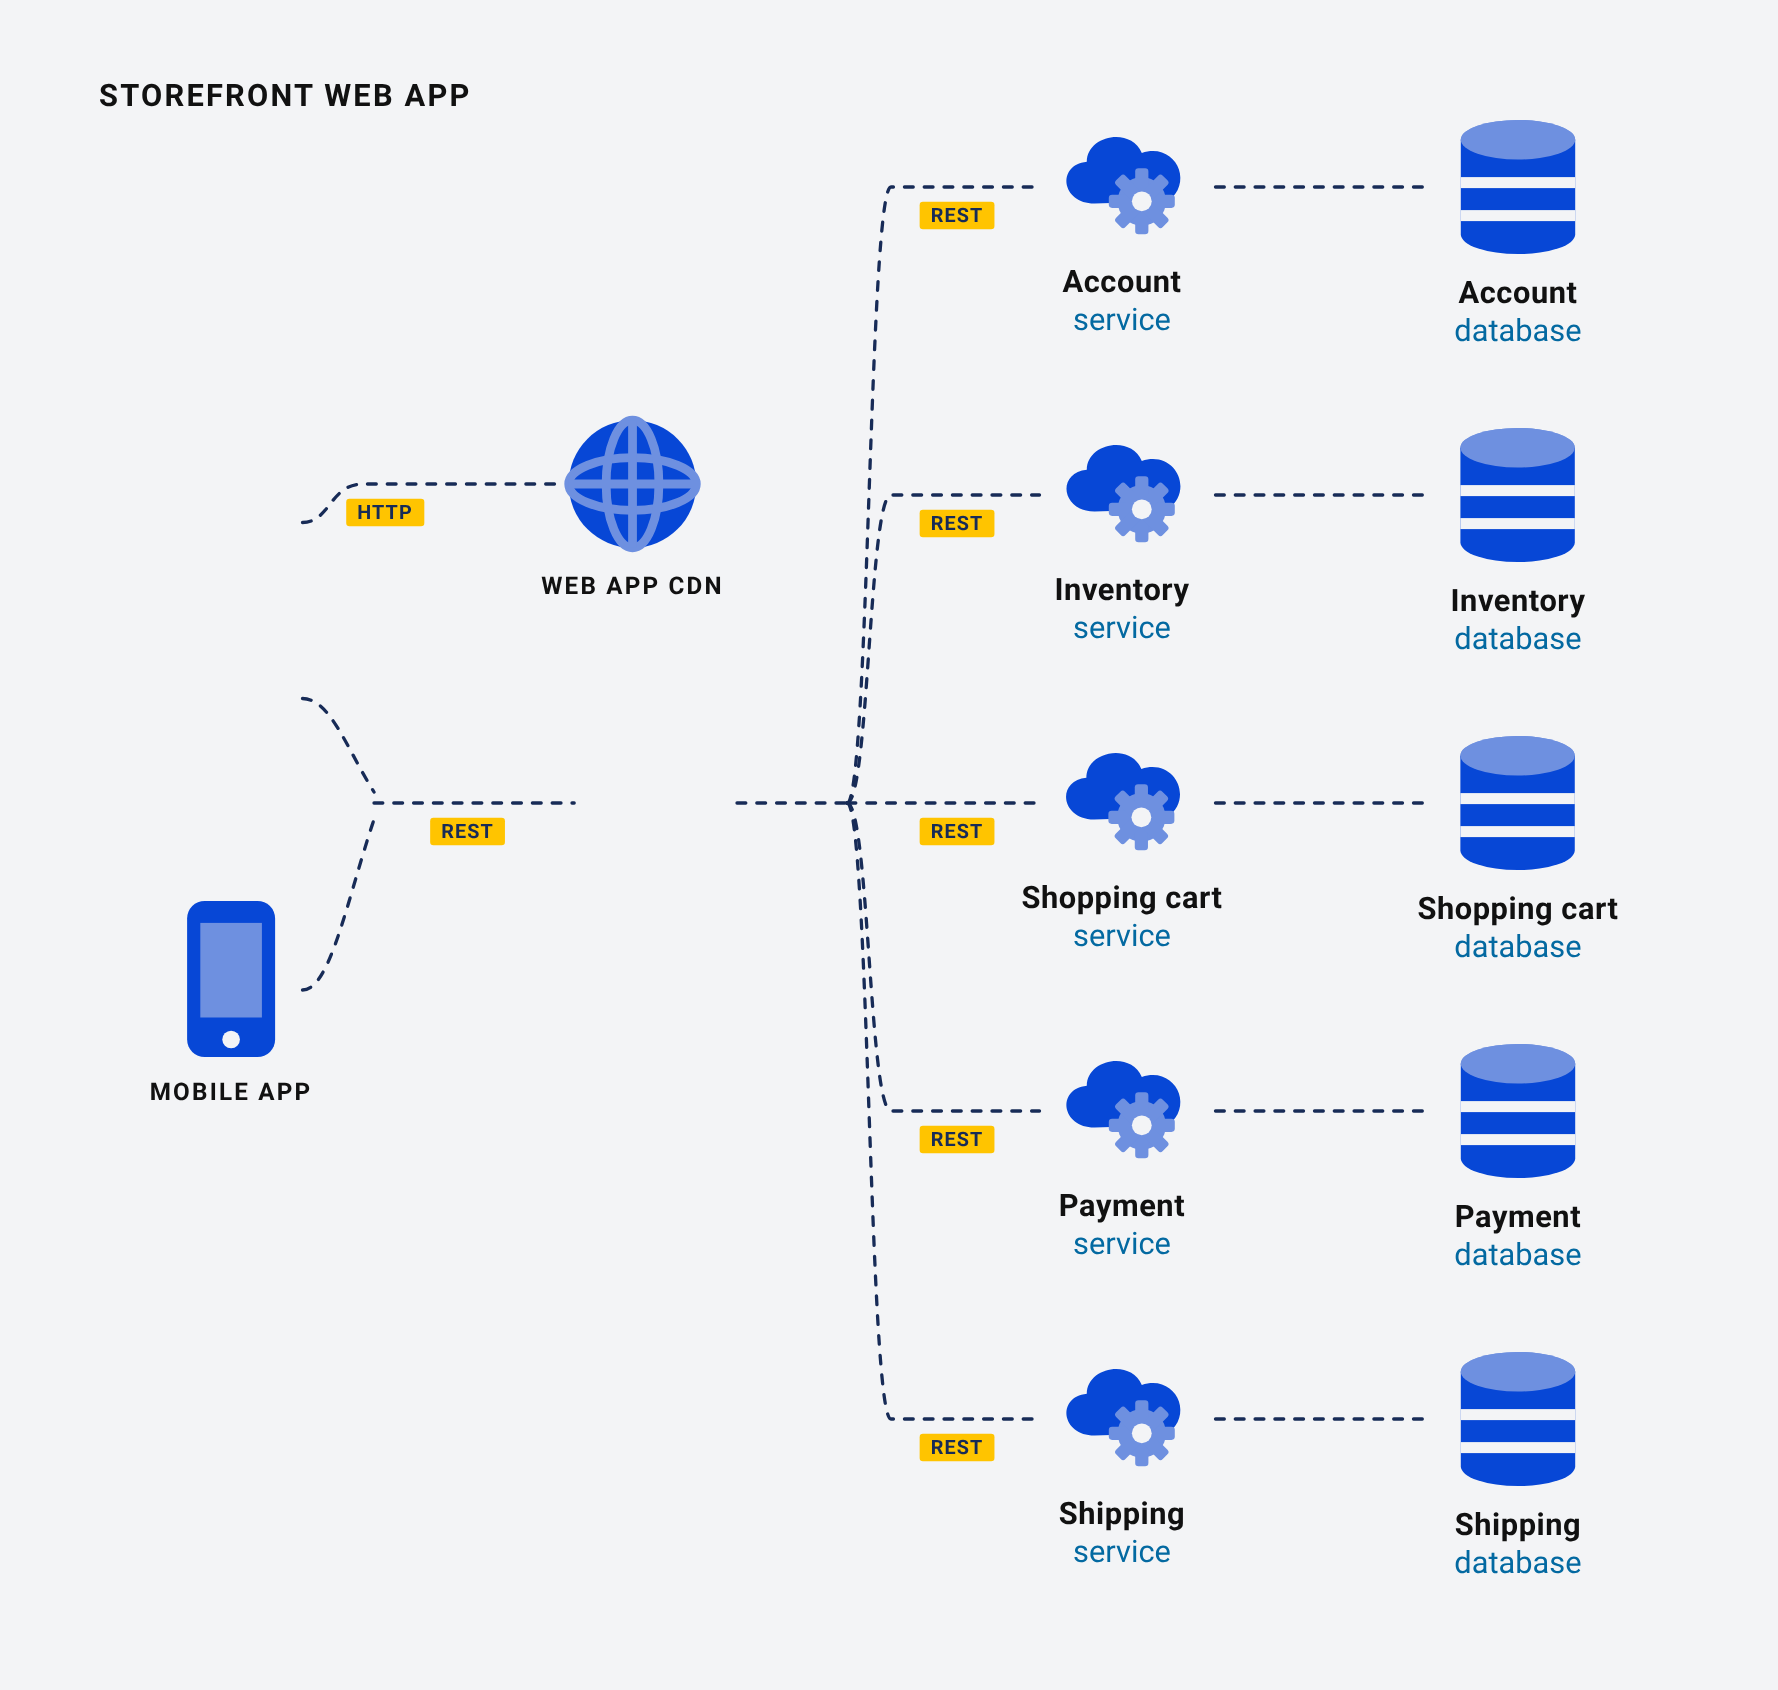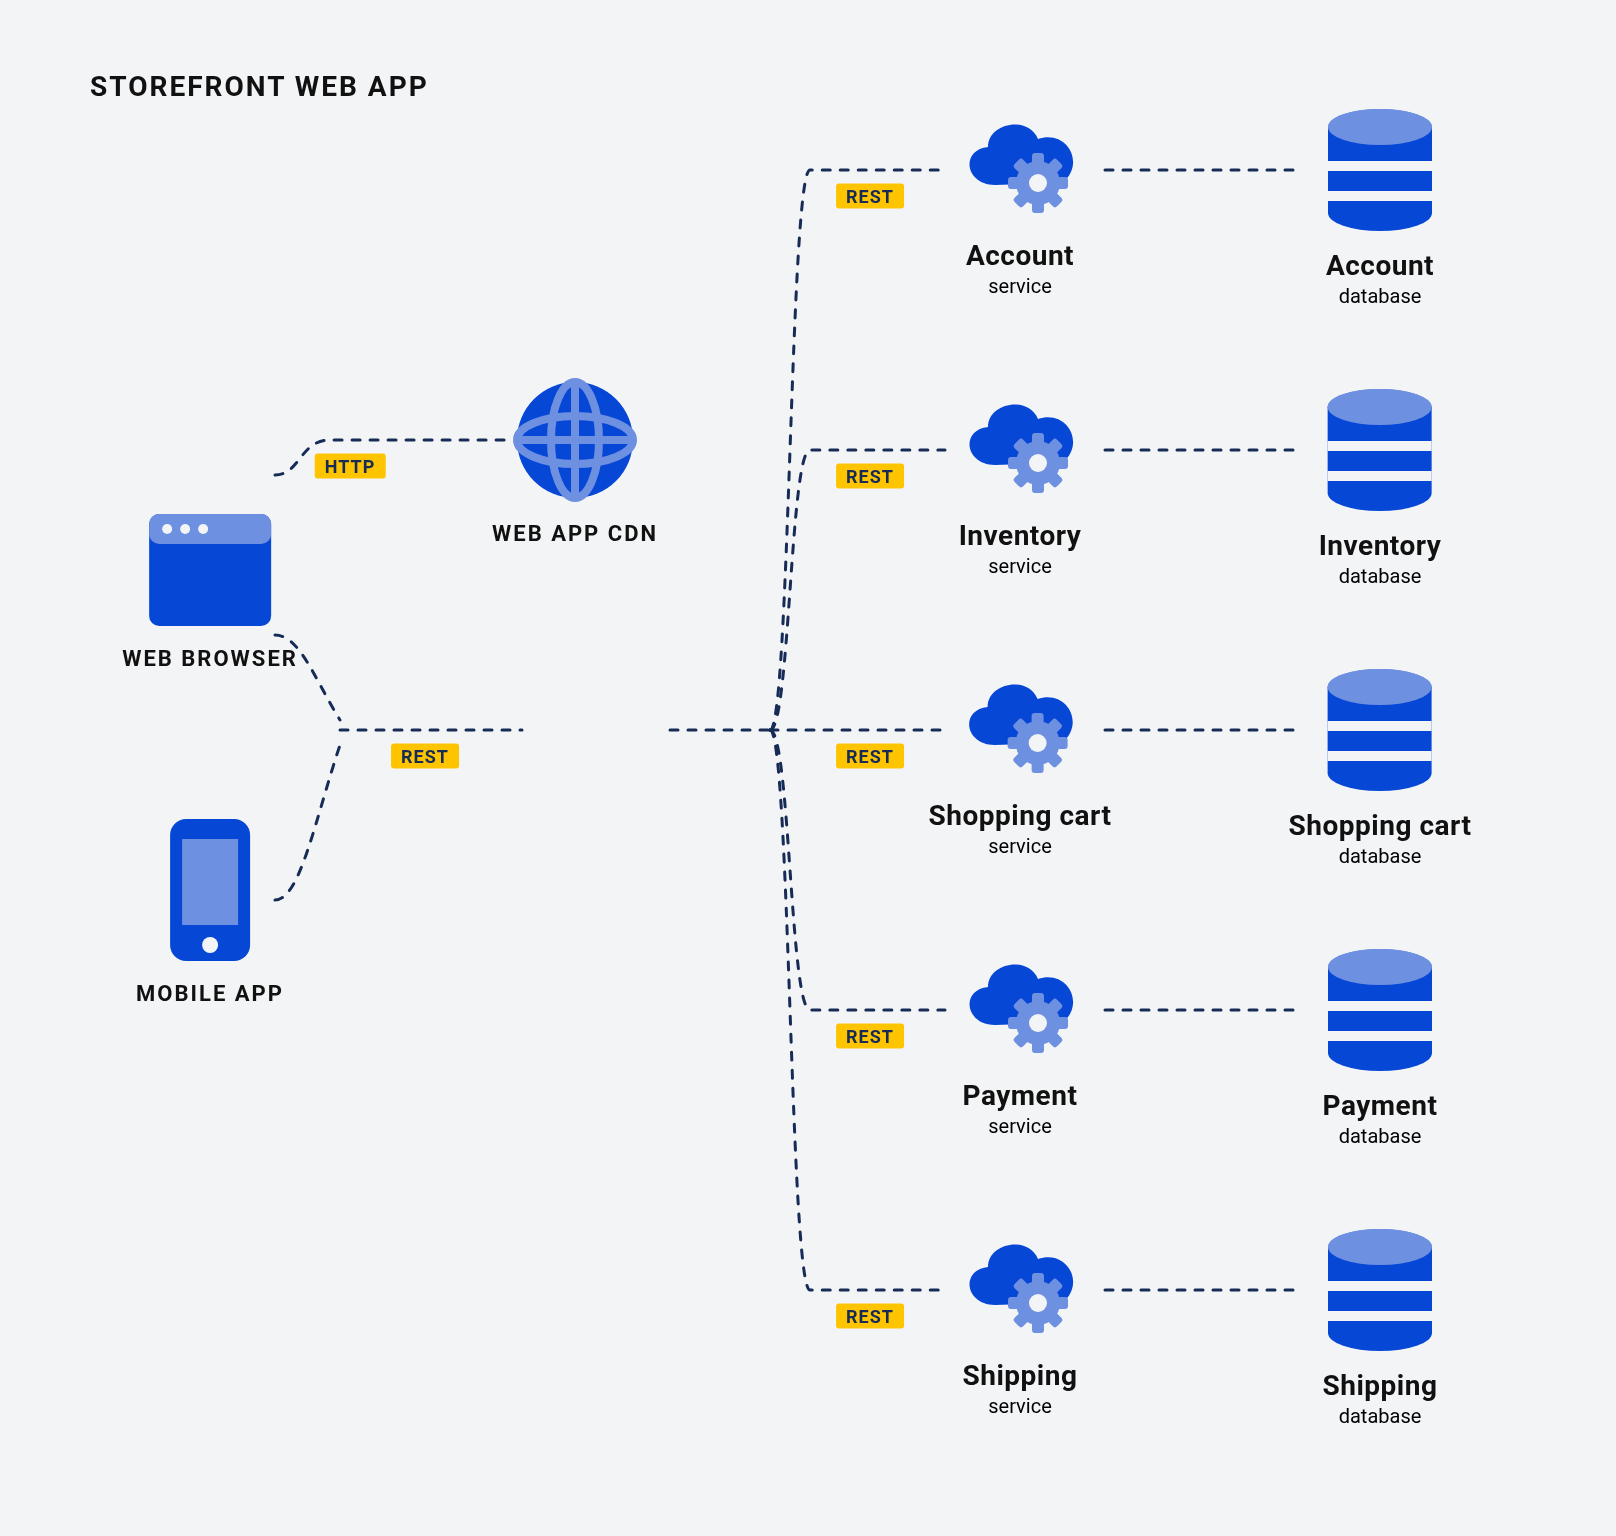--- a/index.html
+++ b/index.html
@@ -49,22 +49,22 @@
   }
   .node .icon{display:block;margin:0 auto;}
   .node .lab1{
     font-weight:700;
     font-size:28px;
     color:#111;
     margin-top:14px;
     letter-spacing:.5px;
   }
   .node .lab2{
-    font-size:20px;
-    color:#000000;
+    font-size:28px;
+    color:#0369a1;
     margin-top:2px;
   }
   .upper .lab1{
     font-weight:700;
     font-size:22px;
     letter-spacing:2px;
     color:#111;
     margin-top:16px;
   }
 </style>
@@ -101,30 +101,20 @@
   </svg>
 
   <div class="badge" style="left:350px;top:440px;text-align:center;">HTTP</div>
   <div class="badge" style="left:425px;top:730px;">REST</div>
   <div class="badge" style="left:870px;top:170px;">REST</div>
   <div class="badge" style="left:870px;top:450px;">REST</div>
   <div class="badge" style="left:870px;top:730px;">REST</div>
   <div class="badge" style="left:870px;top:1010px;">REST</div>
   <div class="badge" style="left:870px;top:1290px;">REST</div>
 
-  <div class="node upper" style="left:210px;top:510px;">
-    <svg class="icon" width="130" height="120" viewBox="0 0 130 120">
-      <rect x="4" y="4" width="122" height="112" rx="10" fill="#0747d6"></rect>
-      <rect x="4" y="4" width="122" height="30" rx="10" fill="#6e90e0"></rect>
-      <circle cx="22" cy="19" r="5" fill="#f3f4f6"></circle>
-      <circle cx="40" cy="19" r="5" fill="#f3f4f6"></circle>
-      <circle cx="58" cy="19" r="5" fill="#f3f4f6"></circle>
-    </svg>
-    <div class="lab1">WEB BROWSER</div>
-  </div>
 
   <div class="node upper" style="left:210px;top:815px;">
     <svg class="icon" width="100" height="150" viewBox="0 0 100 150">
       <rect x="10" y="4" width="80" height="142" rx="16" fill="#0747d6"></rect>
       <rect x="22" y="24" width="56" height="86" fill="#6e90e0"></rect>
       <circle cx="50" cy="130" r="8" fill="#f3f4f6"></circle>
     </svg>
     <div class="lab1">MOBILE APP</div>
   </div>
 

